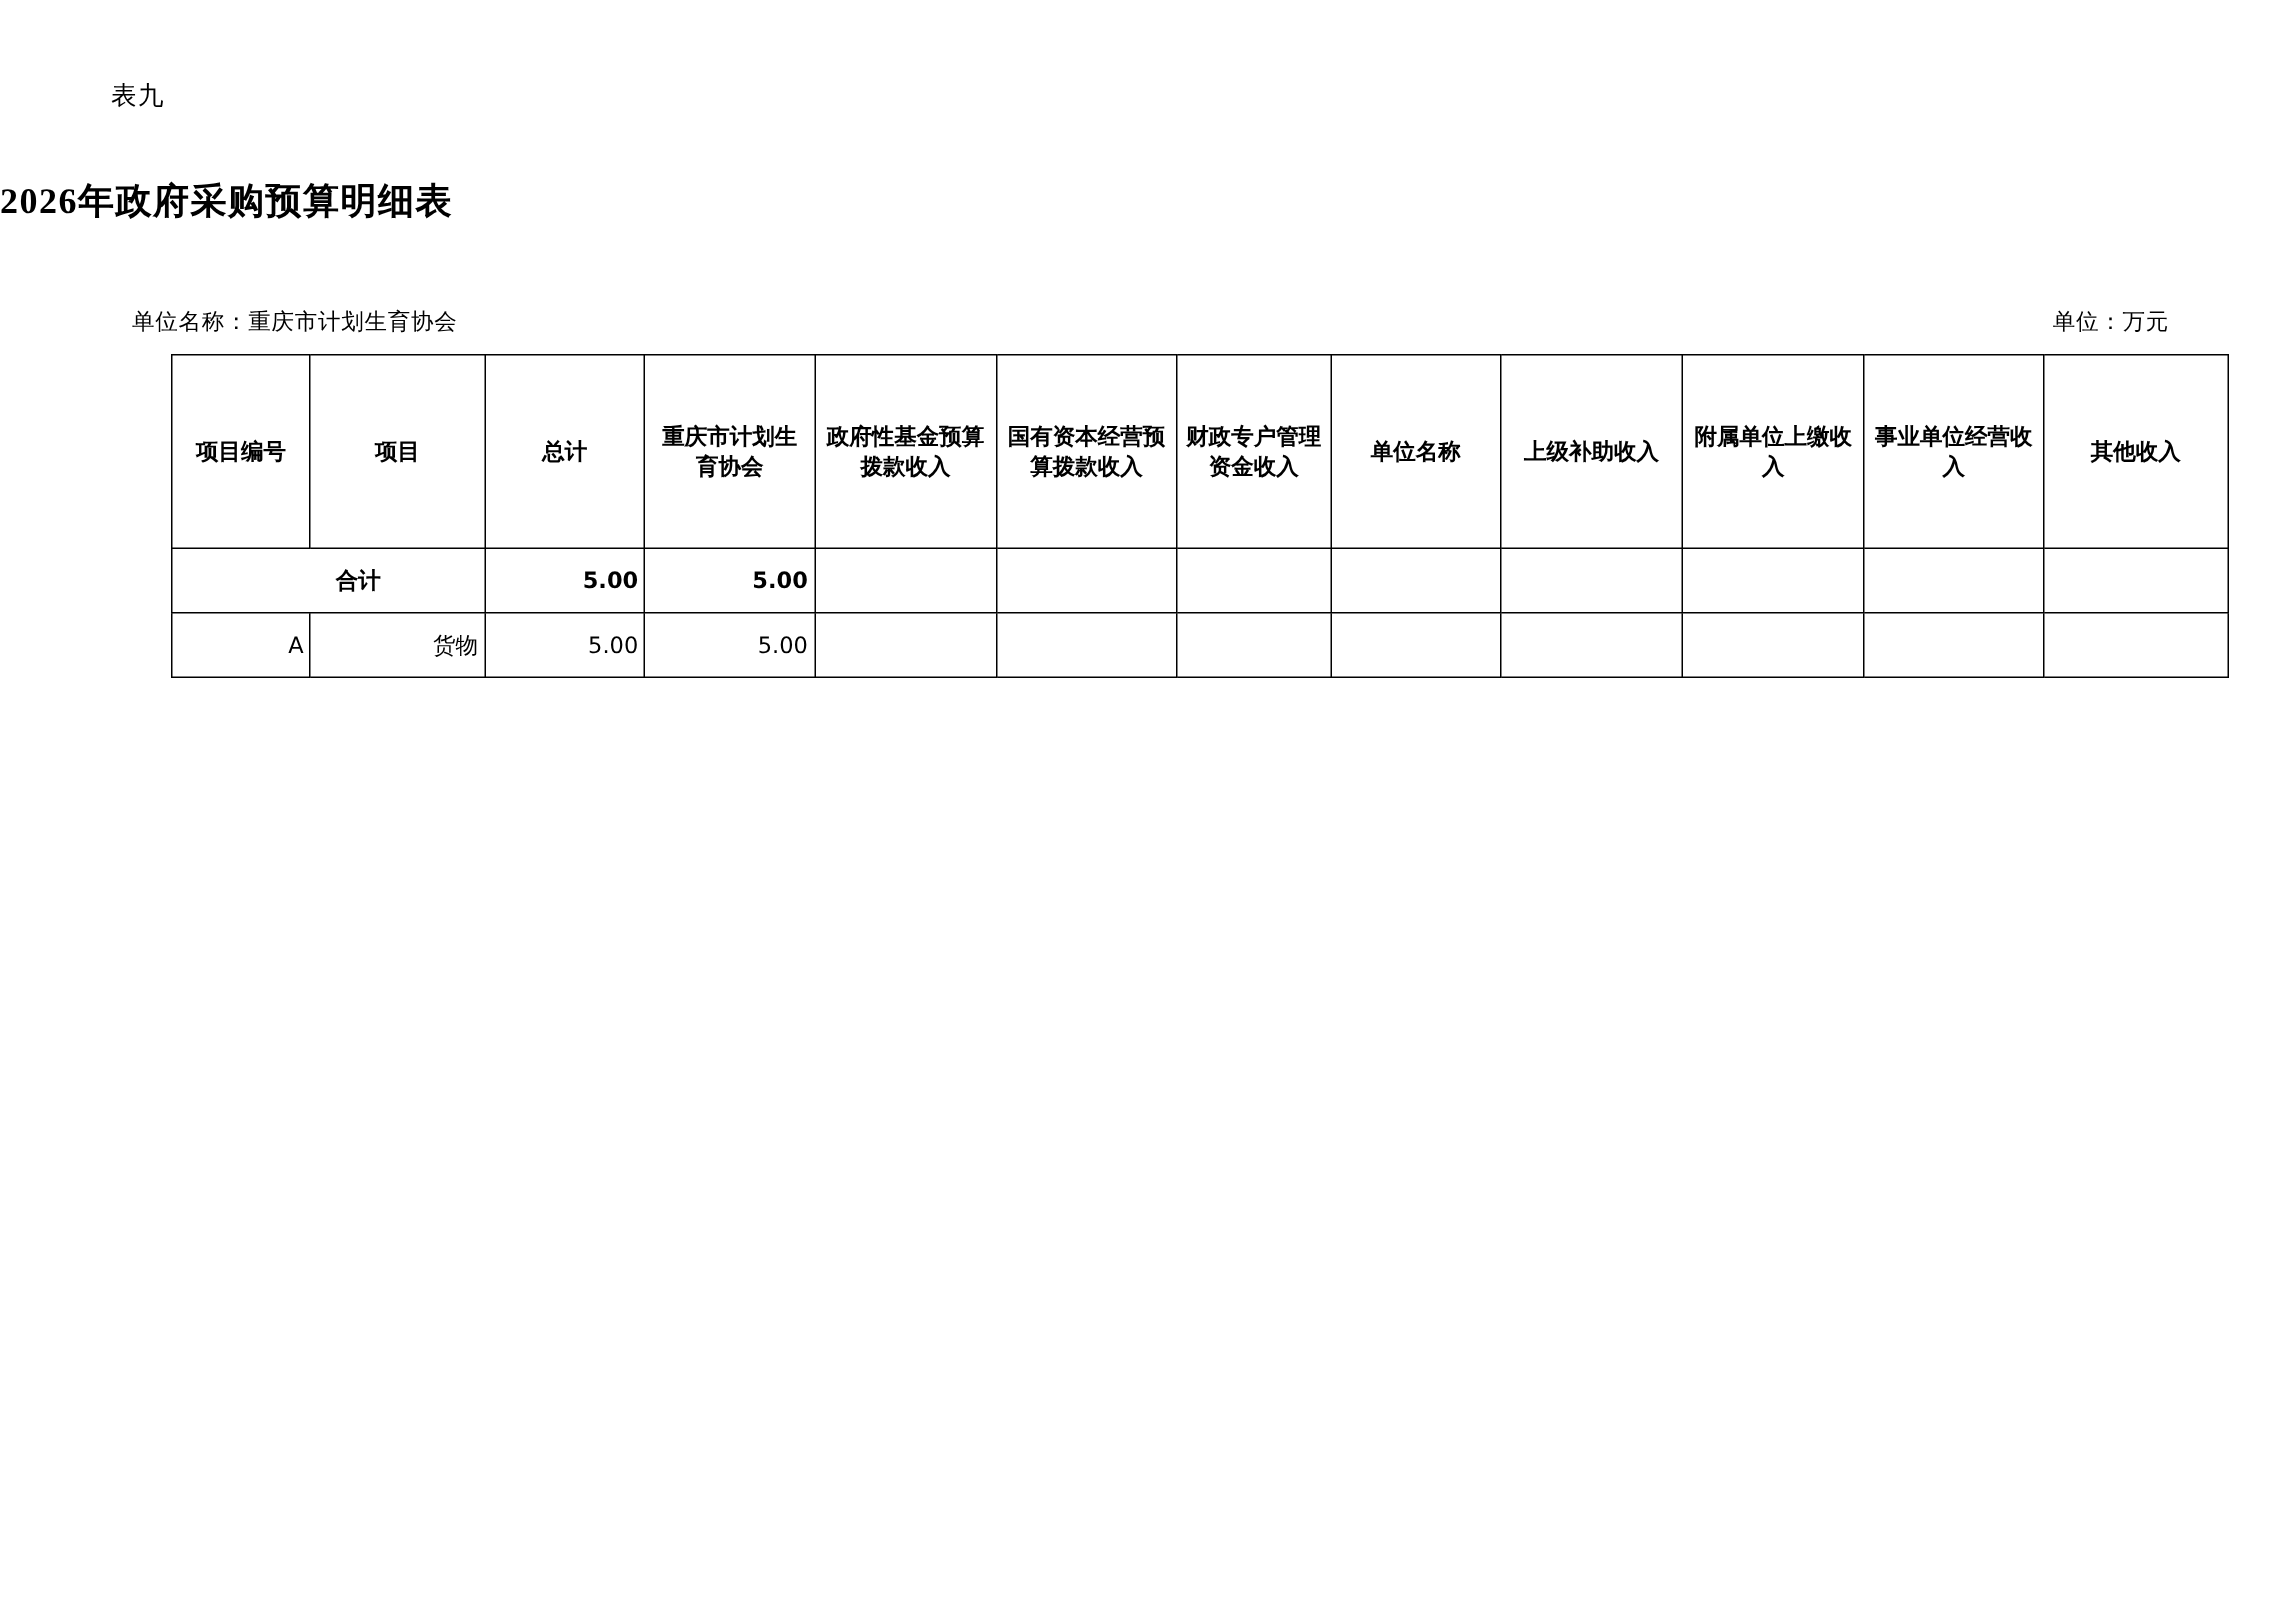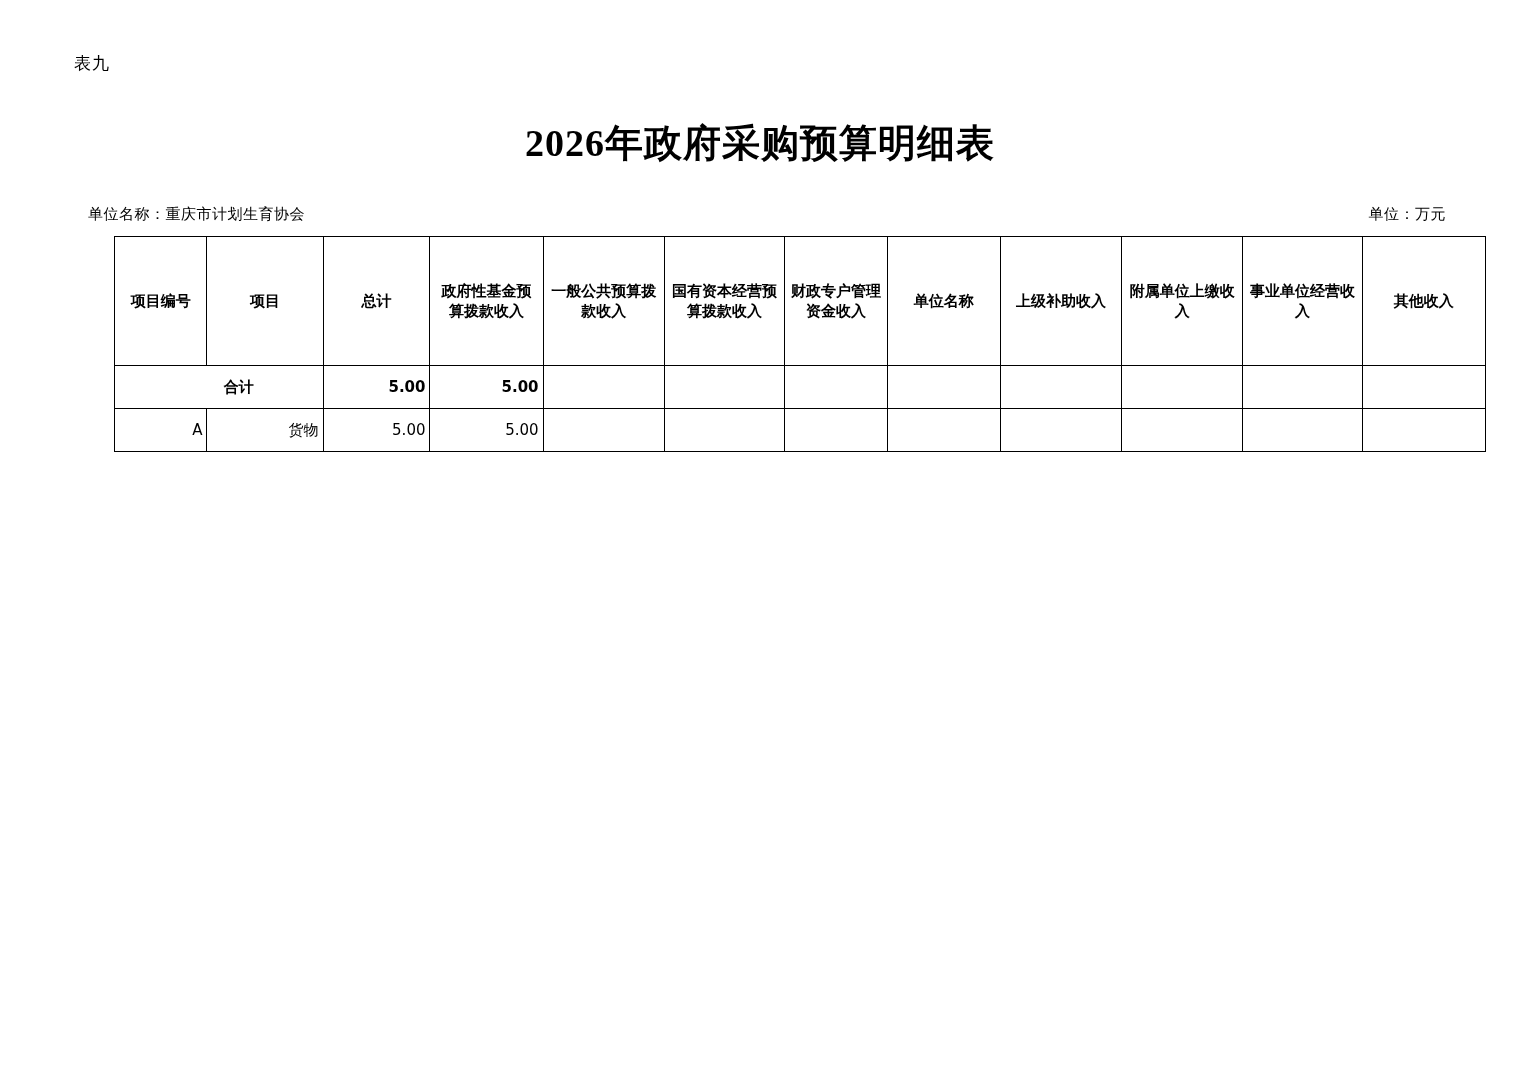--- a/index.html
+++ b/index.html
@@ -28,22 +28,22 @@
     top: 52px;
     font-size: 17px;
     font-family: "DejaVu Sans", "Liberation Sans", sans-serif;
     letter-spacing: 1px;
   }
   .doc-title {
     position: absolute;
     left: 0;
     right: 0;
     top: 118px;
-    text-align: center;
-    font-size: 38px;
+    text-align: left;
+    font-size: 24px;
     font-weight: bold;
     font-family: "Liberation Serif", "DejaVu Serif", serif;
     letter-spacing: 1px;
   }
   .unit-name {
     position: absolute;
     left: 88px;
     top: 205px;
     font-size: 15px;
     font-family: "DejaVu Sans", "Liberation Sans", sans-serif;
@@ -142,22 +142,22 @@
         <col class="c8">
         <col class="c9">
         <col class="c10">
         <col class="c11">
     </colgroup>
     <thead>
       <tr>
         <th>项目编号</th>
         <th>项目</th>
         <th>总计</th>
+        <th>重庆市计划生育协会</th>
         <th>政府性基金预算拨款收入</th>
-        <th>一般公共预算拨款收入</th>
         <th>国有资本经营预算拨款收入</th>
         <th>财政专户管理资金收入</th>
         <th>单位名称</th>
         <th>上级补助收入</th>
         <th>附属单位上缴收入</th>
         <th>事业单位经营收入</th>
         <th>其他收入</th>
       </tr>
     </thead>
     <tbody>

